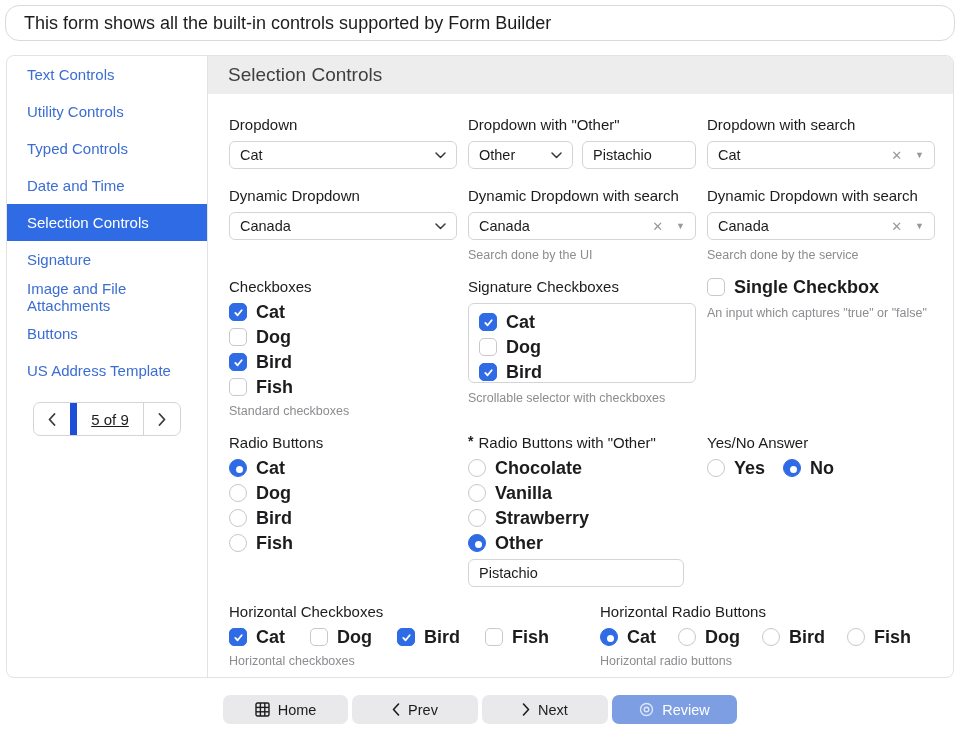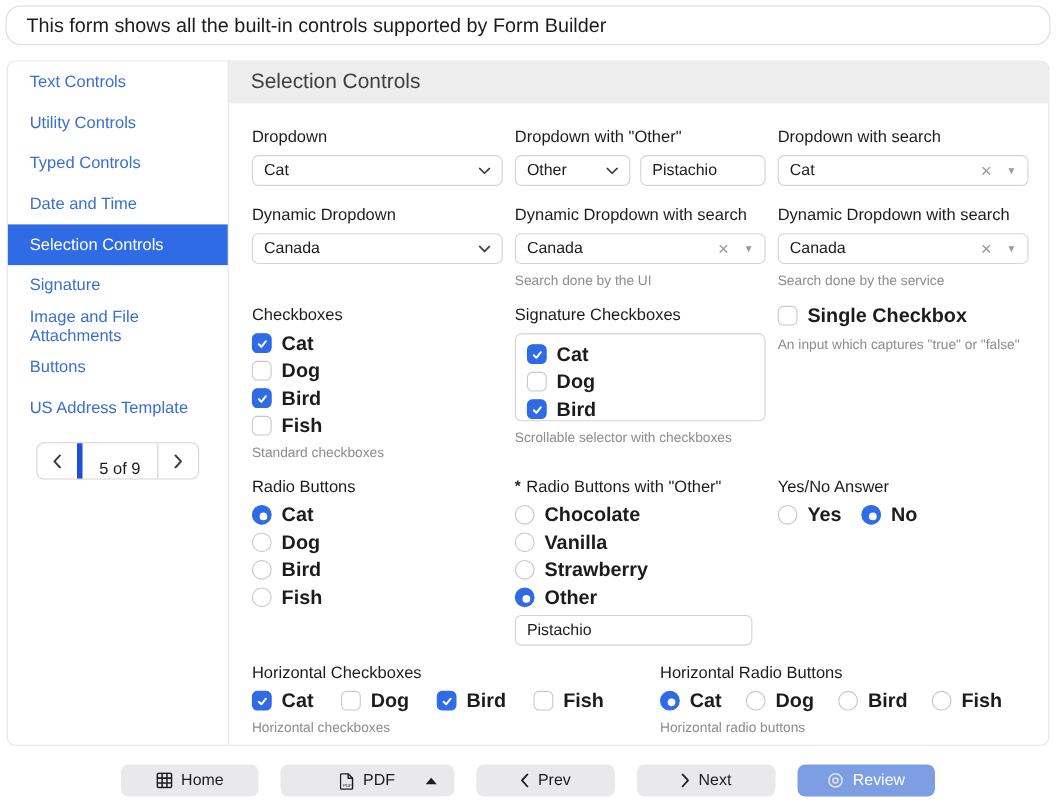--- a/index.html
+++ b/index.html
@@ -8,21 +8,21 @@
   
   .desc-bar { margin:5px 5px 0 5px; height:36px; border:1px solid #d9d9de; border-radius:14px; display:flex; align-items:center; padding:0 18px; font-size:18px; background:#fff; }
 
   
   .panel { margin:14px 6px 0 6px; height:623px; border:1px solid #e3e3e6; border-radius:8px; display:flex; overflow:hidden; background:#fff; }
   .sidebar { width:201px; border-right:1px solid #e3e3e6; flex-shrink:0; padding-top:0; }
   .nav-item { height:37px; display:flex; align-items:center; padding:0 20px; font-size:15px; color:#3b6dd3; cursor:pointer; }
   .nav-item.active { background:#2e6be4; color:#fff; }
   .pager { margin:13px auto 0 auto; width:148px; height:34px; border:1px solid #d4d4d8; border-radius:7px; display:flex; align-items:stretch; }
   .pager-btn { width:36px; display:flex; align-items:center; justify-content:center; cursor:pointer; }
-  .pager-mid { flex:1; border-left:5px solid #1d4ed8; border-right:1px solid #d4d4d8; display:flex; align-items:flex-end; justify-content:center; font-size:15px; color:#1c1c1e; }
+  .pager-mid { flex:1; border-left:7px solid #1d4ed8; border-right:1px solid #d4d4d8; display:flex; align-items:center; justify-content:center; font-size:15px; color:#1c1c1e;text-decoration:underline; }
 
   .main { flex:1; display:flex; flex-direction:column; }
   .main-header { background:#ededee; padding:8px 20px; font-size:19px; color:#3f3f41; }
   .content { padding:22px 20px 0 21px; }
 
   .grid-row { display:flex; gap:9px; align-items:flex-start; }
   .col { width:230px; flex-shrink:0; }
   .col-wide { width:362px; flex-shrink:0; }
   .field-label { font-size:15px; margin-bottom:8px; display:flex; align-items:center; gap:5px; }
   .req { font-weight:bold; font-size:14px; position:relative; top:-2px; }
@@ -48,21 +48,21 @@
   .cb.checked { background:#2e6be4; border-color:#2e6be4; }
   .radio { width:18px; height:18px; border-radius:50%; border:1px solid #c8c8cd; background:#fff; flex-shrink:0; position:relative; }
   .radio.selected { background:#2e6be4; border-color:#2e6be4; }
   .radio.selected::after { content:""; position:absolute; left:5.5px; top:5.5px; width:7px; height:7px; border-radius:50%; background:#fff; }
 
   .scrollbox { border:1px solid #d4d4d8; border-radius:6px; width:228px; height:80px; padding:9px 10px 0 10px; overflow:hidden; }
   .h-opts { display:flex; align-items:center; gap:25px; }
   .h-opts .opt { margin-bottom:0;text-align:center; }
 
   
-  .toolbar { display:flex; justify-content:center; gap:20px; margin-top:17px; }
+  .toolbar { display:flex; justify-content:center; gap:4px; margin-top:17px; }
   .tbtn { height:29px; background:#e9e9eb; border:none; border-radius:7px; display:flex; align-items:center; justify-content:center; gap:8px; font-size:14.5px; color:#1c1c1e; cursor:pointer; font-family:"Liberation Sans", sans-serif; position:relative; }
   .tbtn.home { width:125px; }
   .tbtn.pdf { width:158px; }
   .tbtn.prev, .tbtn.next { width:126px; }
   .tbtn.review { width:125px; background:#7d9ee2; color:#fff; }
   .caret-up { position:absolute; right:16px; width:0; height:0; border-left:5px solid transparent; border-right:5px solid transparent; border-bottom:6px solid #1c1c1e; }
   .icon { display:inline-flex; align-items:center; justify-content:center; }
 </style>
 </head>
 <body>
@@ -412,31 +412,20 @@
     <span class="icon">
         <svg width="15" height="15" viewBox="0 0 15 15">
           <rect x="1" y="1" width="13" height="13" rx="1.5" fill="none" stroke="#1c1c1e" stroke-width="1.4"></rect>
           <line x1="5.4" y1="1" x2="5.4" y2="14" stroke="#1c1c1e" stroke-width="1.4"></line>
           <line x1="9.8" y1="1" x2="9.8" y2="14" stroke="#1c1c1e" stroke-width="1.4"></line>
           <line x1="1" y1="5.4" x2="14" y2="5.4" stroke="#1c1c1e" stroke-width="1.4"></line>
           <line x1="1" y1="9.8" x2="14" y2="9.8" stroke="#1c1c1e" stroke-width="1.4"></line>
         </svg>
       </span>
     <span>Home</span>
-  </button>
-  <button class="tbtn pdf">
-    <span class="icon">
-        <svg width="13" height="16" viewBox="0 0 13 16">
-          <path d="M1.5 1.5 h6 l4 4 v9 a1 1 0 0 1 -1 1 h-9 a1 1 0 0 1 -1 -1 v-12 a1 1 0 0 1 1 -1 z" fill="none" stroke="#1c1c1e" stroke-width="1.3" stroke-linejoin="round"></path>
-          <path d="M7.5 1.5 v4 h4" fill="none" stroke="#1c1c1e" stroke-width="1.3" stroke-linejoin="round"></path>
-          <text x="3" y="13" font-size="4" fill="#1c1c1e" font-family="Liberation Sans, sans-serif">PDF</text>
-        </svg>
-      </span>
-    <span>PDF</span>
-    <span class="caret-up"></span>
   </button>
   <button class="tbtn prev">
     <span class="icon">
         <svg width="8" height="13" viewBox="0 0 8 13">
           <polyline points="6.5,1 1.5,6.5 6.5,12" fill="none" stroke="#1c1c1e" stroke-width="1.6" stroke-linecap="round" stroke-linejoin="round"></polyline>
         </svg>
       </span>
     <span>Prev</span>
   </button>
   <button class="tbtn next">

